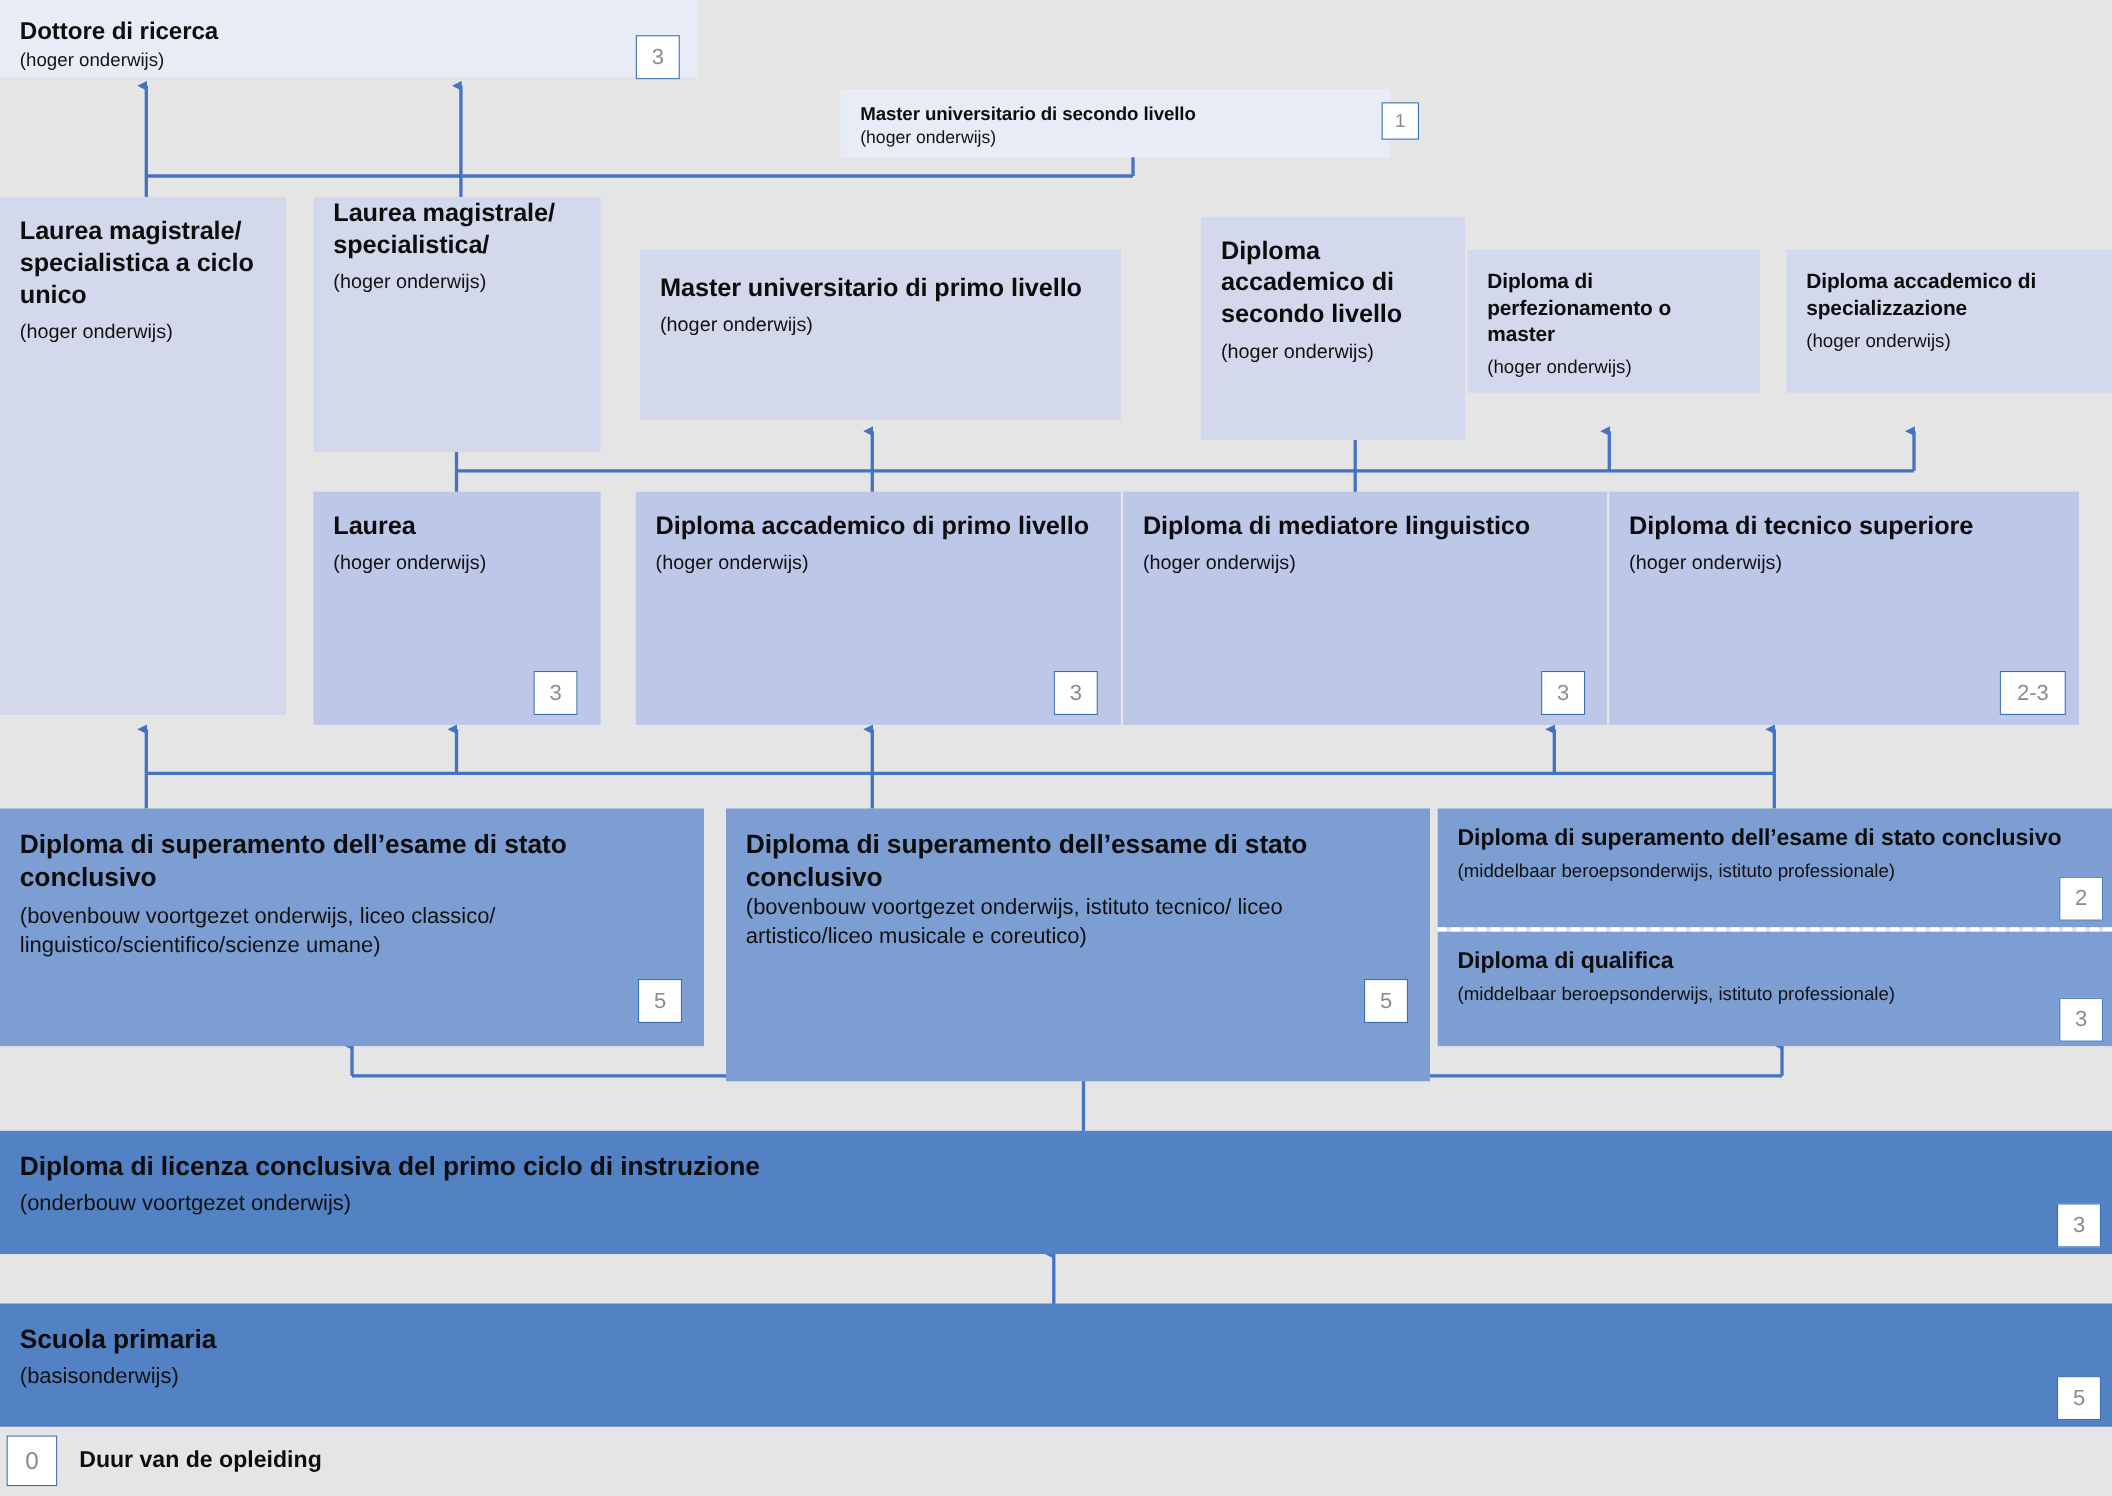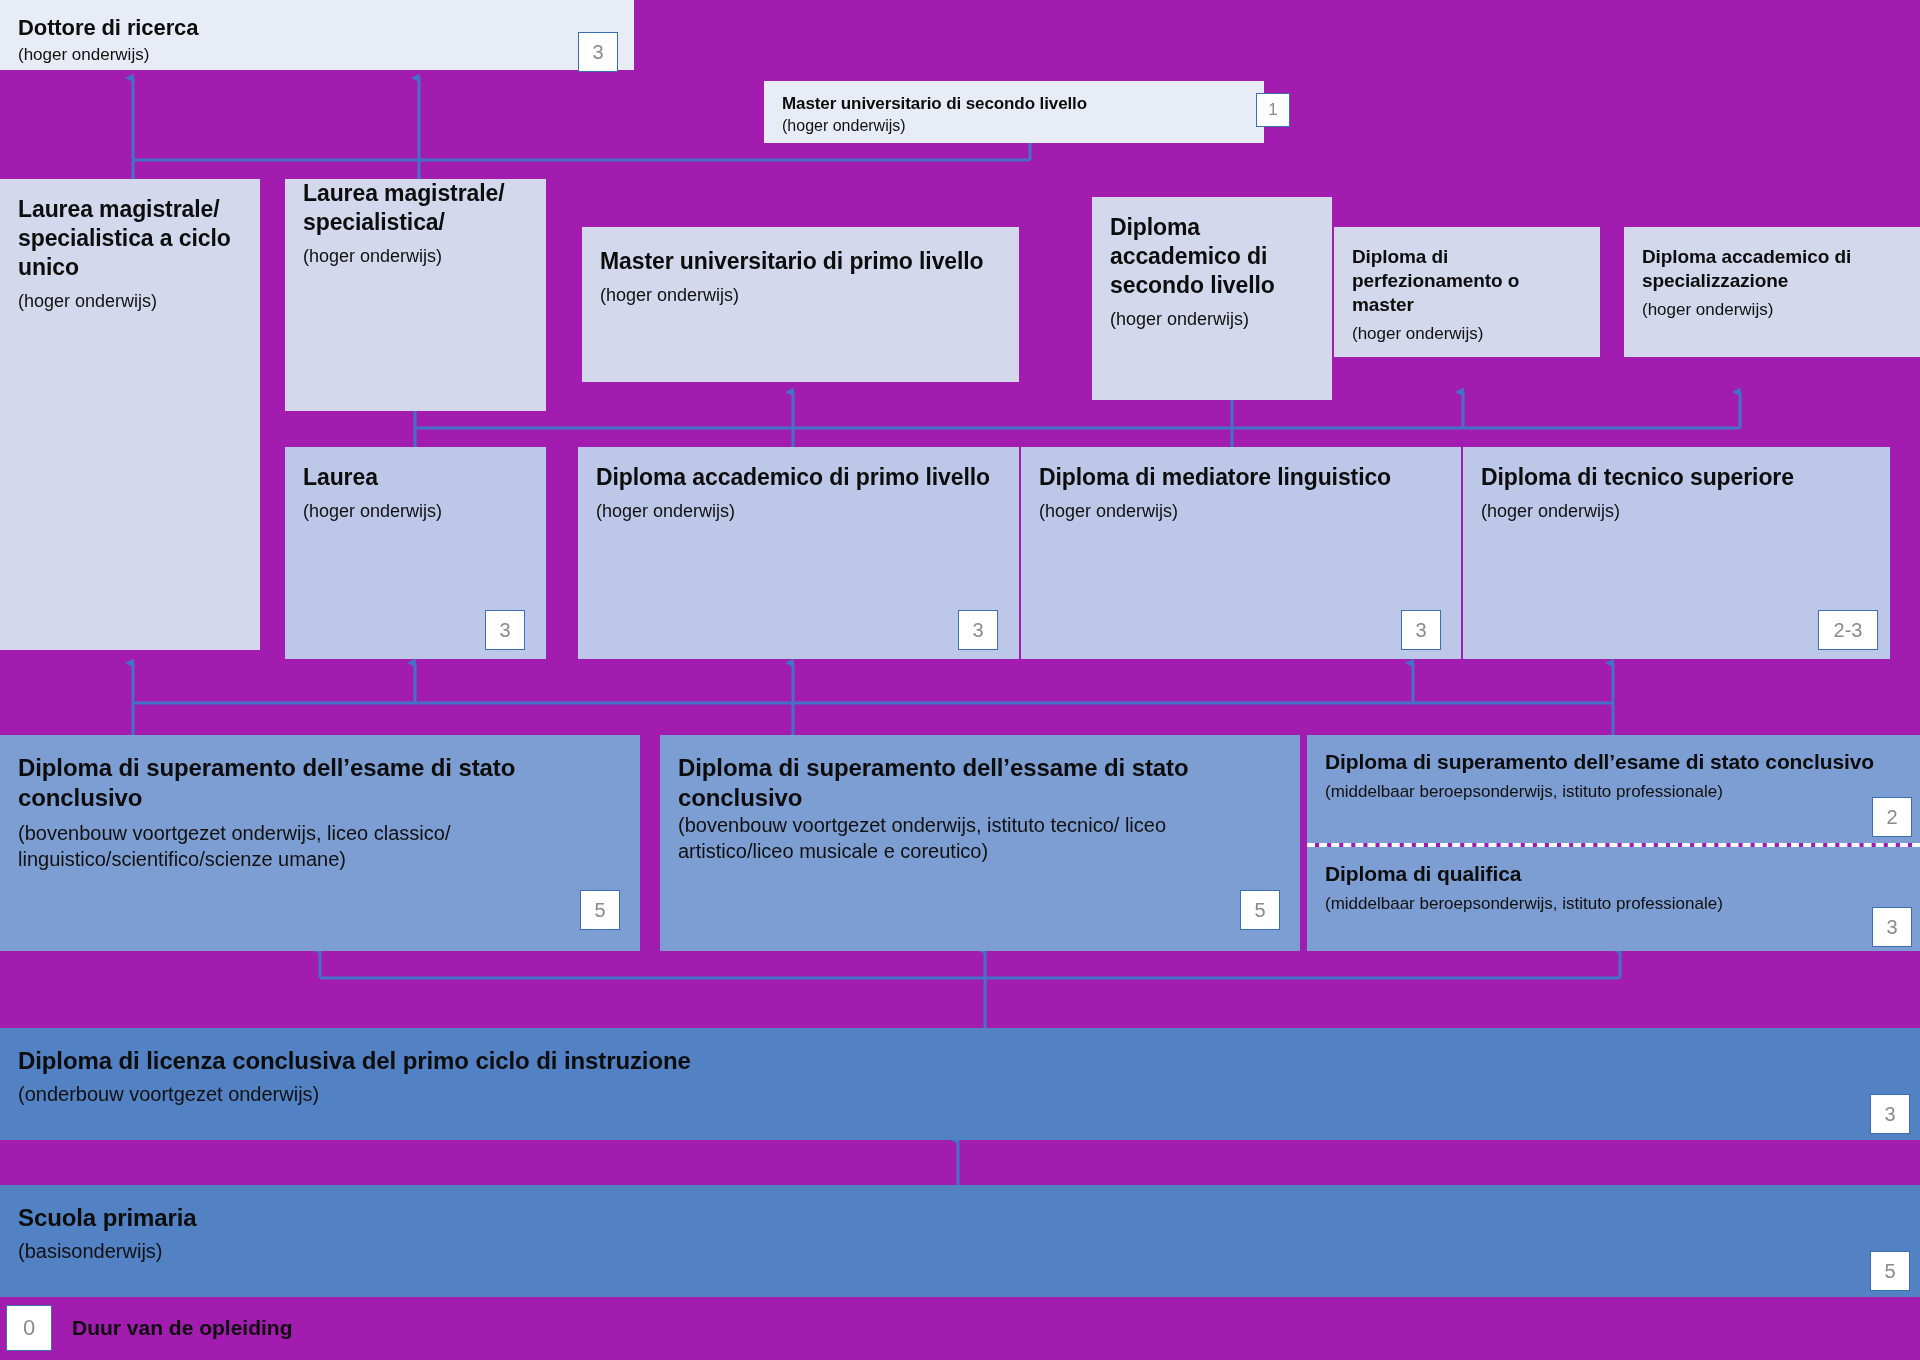--- a/index.html
+++ b/index.html
@@ -9,21 +9,21 @@
   }
   body {
     font-family: "Liberation Sans", sans-serif;
     -webkit-font-smoothing: antialiased;
   }
   #stage {
     position: relative;
     width: 1920px;
     height: 1360px;
     overflow: hidden;
-    background: #a21caf;
+    background: #e5e5e5;
   }
   svg.connectors {
     position: absolute;
     left: 0;
     top: 0;
     width: 1920px;
     height: 1360px;
     pointer-events: none;
   }
   .node {
@@ -217,21 +217,21 @@
     <div class="sub" style="font-size:18px; margin-top:8px;">(hoger onderwijs)</div>
     <div class="badge sz-md" style="left:355px; top:163px; width:60px;">2-3</div>
   </div>
 
   <div class="node tone-dark" style="left:0px; top:735px; width:640px; height:216px; padding-top:18px;">
     <div class="title" style="font-size:24px;">Diploma di superamento dell’esame di stato conclusivo</div>
     <div class="sub" style="font-size:20px; margin-top:8px;">(bovenbouw voortgezet onderwijs, liceo classico/ linguistico/scientifico/scienze umane)</div>
     <div class="badge sz-md" style="left:580px; top:155px;">5</div>
   </div>
 
-  <div class="node tone-dark" style="left:660px; top:735px; width:640px; height:216px; padding-top:18px;">
+  <div class="node tone-dark" style="left:660px; top:735px; width:640px; height:248px; padding-top:18px;">
     <div class="title" style="font-size:24px;">Diploma di superamento dell’essame di stato conclusivo</div>
     <div class="sub" style="font-size:20px; margin-top:0;">(bovenbouw voortgezet onderwijs, istituto tecnico/ liceo artistico/liceo musicale e coreutico)</div>
     <div class="badge sz-md" style="left:580px; top:155px;">5</div>
   </div>
 
   <div class="node tone-dark" style="left:1307px; top:735px; width:613px; height:108px; padding-top:14px;">
     <div class="title" style="font-size:21px;">Diploma di superamento dell’esame di stato conclusivo</div>
     <div class="sub" style="font-size:17px; margin-top:6px;">(middelbaar beroepsonderwijs, istituto professionale)</div>
     <div class="badge sz-md" style="left:565px; top:62px;">2</div>
   </div>

